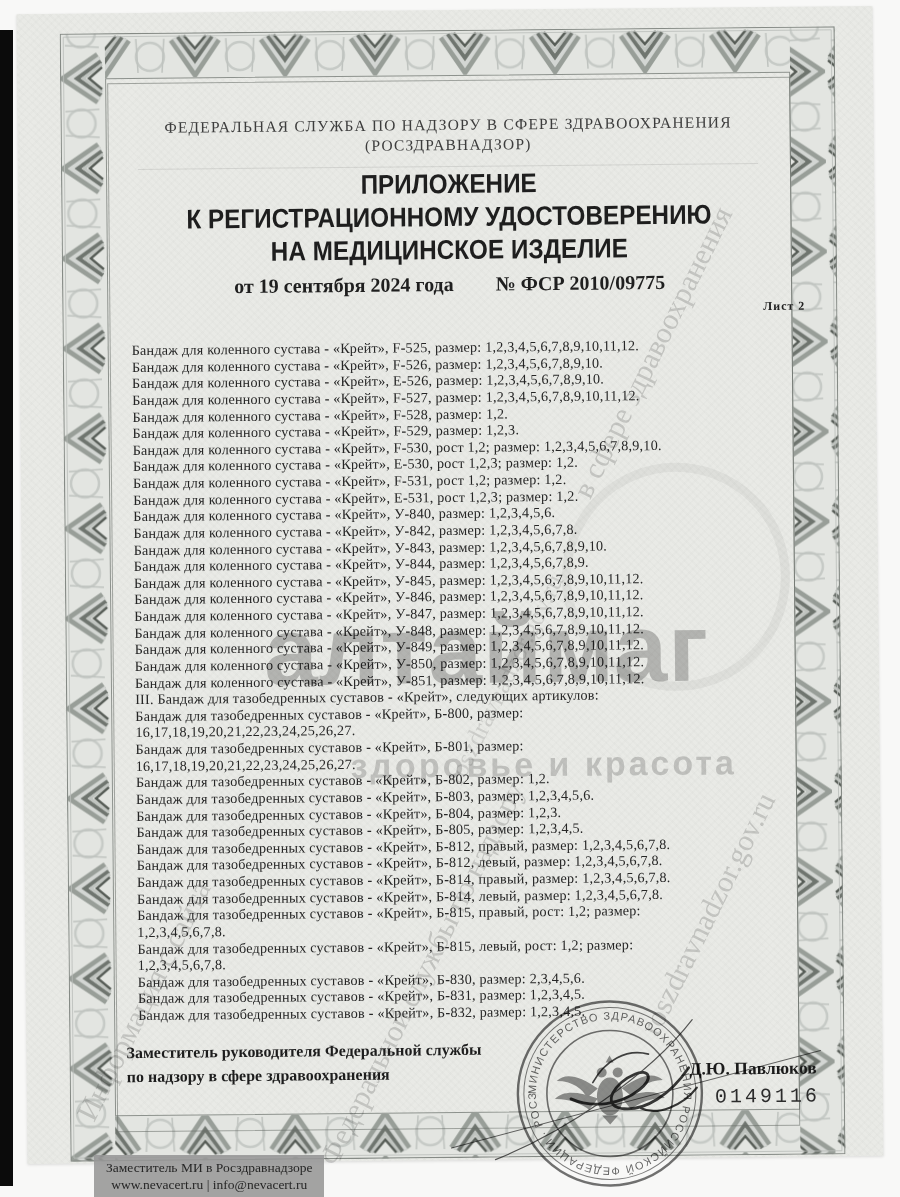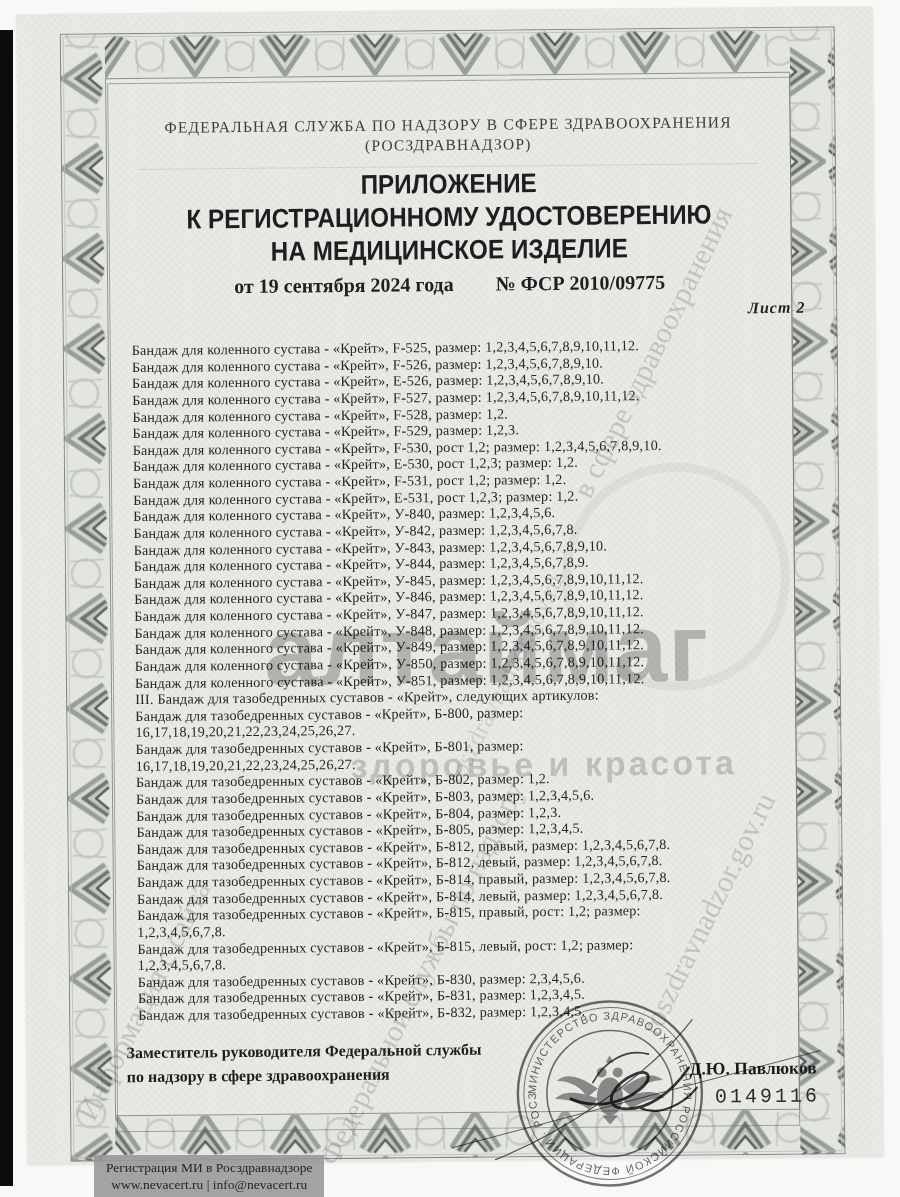--- a/index.html
+++ b/index.html
@@ -31,21 +31,21 @@
   .title{
     position:absolute;left:43px;top:158px;width:775px;text-align:center;
     font-family:"Liberation Sans", sans-serif;font-weight:bold;color:#1e1e1e;
     font-size:27px;line-height:33px;transform:scaleX(0.9);
   }
   .dateline{
     position:absolute;left:43px;top:263px;width:775px;text-align:center;
     font-weight:bold;font-size:20px;color:#1f1f1f;
   }
   .dateline .gap{display:inline-block;width:42px;}
-  .sheetno{position:absolute;right:70px;top:292px;font-weight:bold;font-size:16px;color:#222;letter-spacing:1px;font-style:italic;}
+  .sheetno{position:absolute;right:70px;top:292px;font-weight:bold;font-size:12px;color:#222;letter-spacing:1px;}
 
   .bodytext{
     position:absolute;left:112px;top:329px;width:655px;
     font-size:14.2px;line-height:16.62px;letter-spacing:0.2px;color:#262626;
   }
   .bodytext .ln{white-space:nowrap;}
 
   .signblock{position:absolute;left:100px;top:1028px;width:420px;font-weight:bold;font-size:16px;line-height:24px;color:#1d1d1d;}
   .signname{position:absolute;right:66px;top:1051px;font-weight:bold;font-size:17.5px;color:#1b1b1b;}
   .serial{position:absolute;left:688px;top:1078px;font-family:"Liberation Mono", monospace;font-size:20px;letter-spacing:3px;color:#2c2c2c;}
@@ -256,17 +256,17 @@
         <path d="M198,98 C214,106 240,96 254,78" stroke="#3a3a3a" stroke-width="2.2"></path>
         <path d="M150,72 C162,50 184,38 206,44" stroke="#454545" stroke-width="1.6"></path>
       </g>
     </svg>
 
   </div>
 
   <div class="black-strip"></div>
 
   <div class="footer-box">
-    <div>Регистрация МИ в Росздравнадзоре</div>
+    <div>Заместитель МИ в Росздравнадзоре</div>
     <div>www.nevacert.ru | info@nevacert.ru</div>
   </div>
 
 </div>
 
 </body></html>

